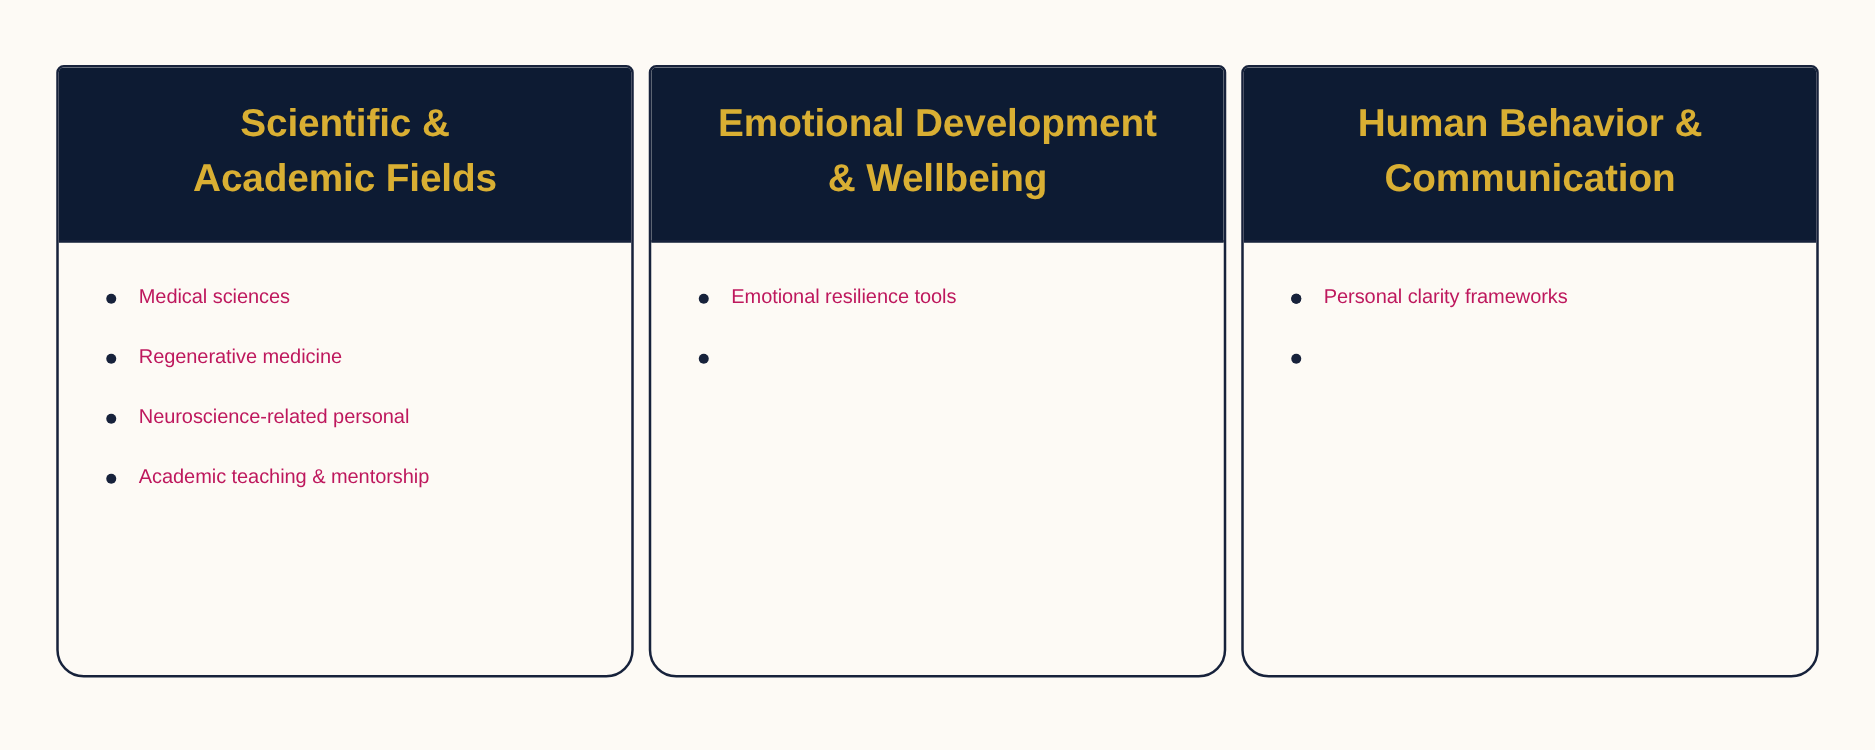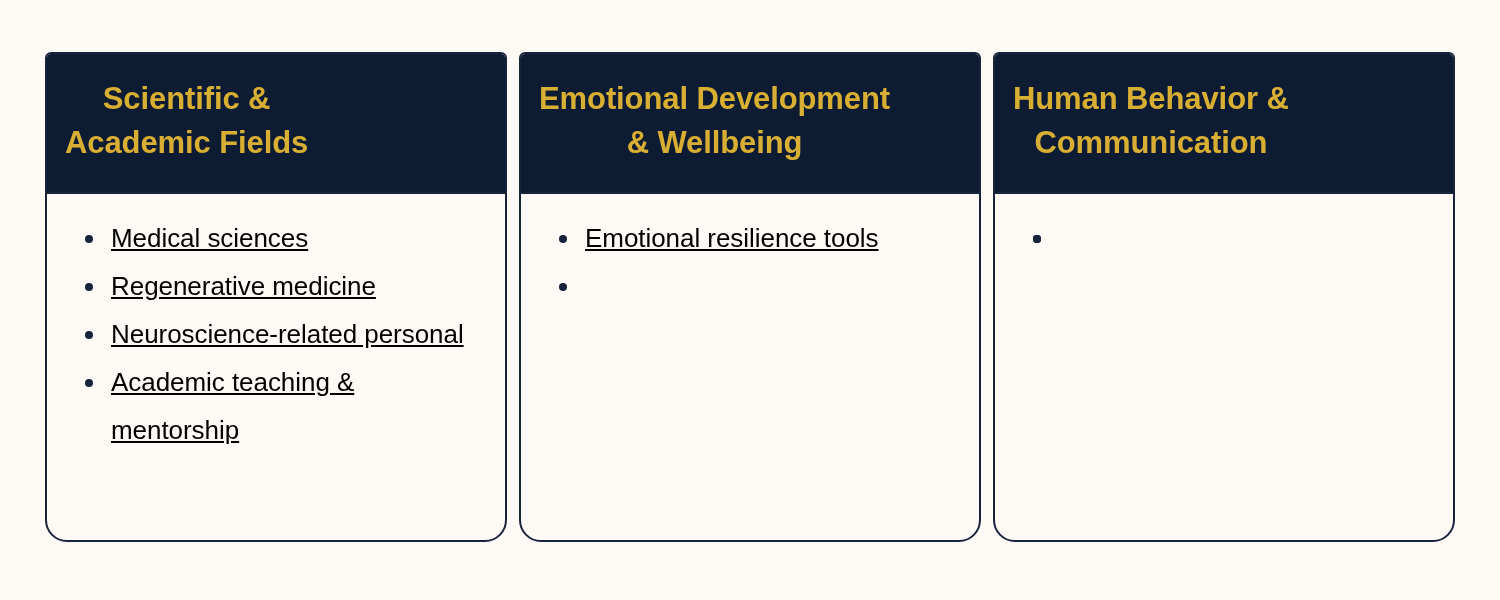--- a/index.html
+++ b/index.html
@@ -38,20 +38,21 @@
   }
 
   .card-header {
     background: #0d1b33;
     color: #d9af33;
     flex: 0 0 auto;
     height: 140px;
     box-sizing: border-box;
     display: flex;
     align-items: center;
+    justify-content: center;
     padding: 6px 18px 10px 18px;
     border-bottom: 2.5px solid #17223b;
   }
 
   .card-title {
     margin: 0;
     font-family: "Liberation Sans Narrow", "Liberation Sans", sans-serif;
     font-size: 31px;
     font-weight: bold;
     line-height: 1.42;
@@ -68,27 +69,26 @@
   }
 
   ul.bullet-list {
     margin: 0;
     padding: 0 0 0 36px;
     list-style: none;
   }
 
   ul.bullet-list li {
     position: relative;
-    color: #000000;
+    color: #be185d;
     font-family: "Liberation Sans Narrow", "Liberation Sans", sans-serif;
-    font-size: 26px;
+    font-size: 16px;
     line-height: 48px;
     letter-spacing: -0.05px;
     padding-left: 2px;
-    text-decoration: underline;
   }
 
   ul.bullet-list li .dot {
     position: absolute;
     left: -24px;
     top: 21px;
     width: 8px;
     height: 8px;
     border-radius: 50%;
     background: #17223b;
@@ -128,19 +128,19 @@
   </div>
 
   <div class="card">
     <div class="card-header">
       <h2 class="card-title">Human Behavior &amp;
 Communication</h2>
     </div>
     <div class="card-body">
       <ul class="bullet-list">
         <li><span class="dot"></span></li>
-        <li><span class="dot"></span></li>
+        <li><span class="dot"></span><span>Personal clarity frameworks</span></li>
         <li><span class="dot"></span></li>
       </ul>
     </div>
   </div>
 
 </div>
 
 </body></html>

